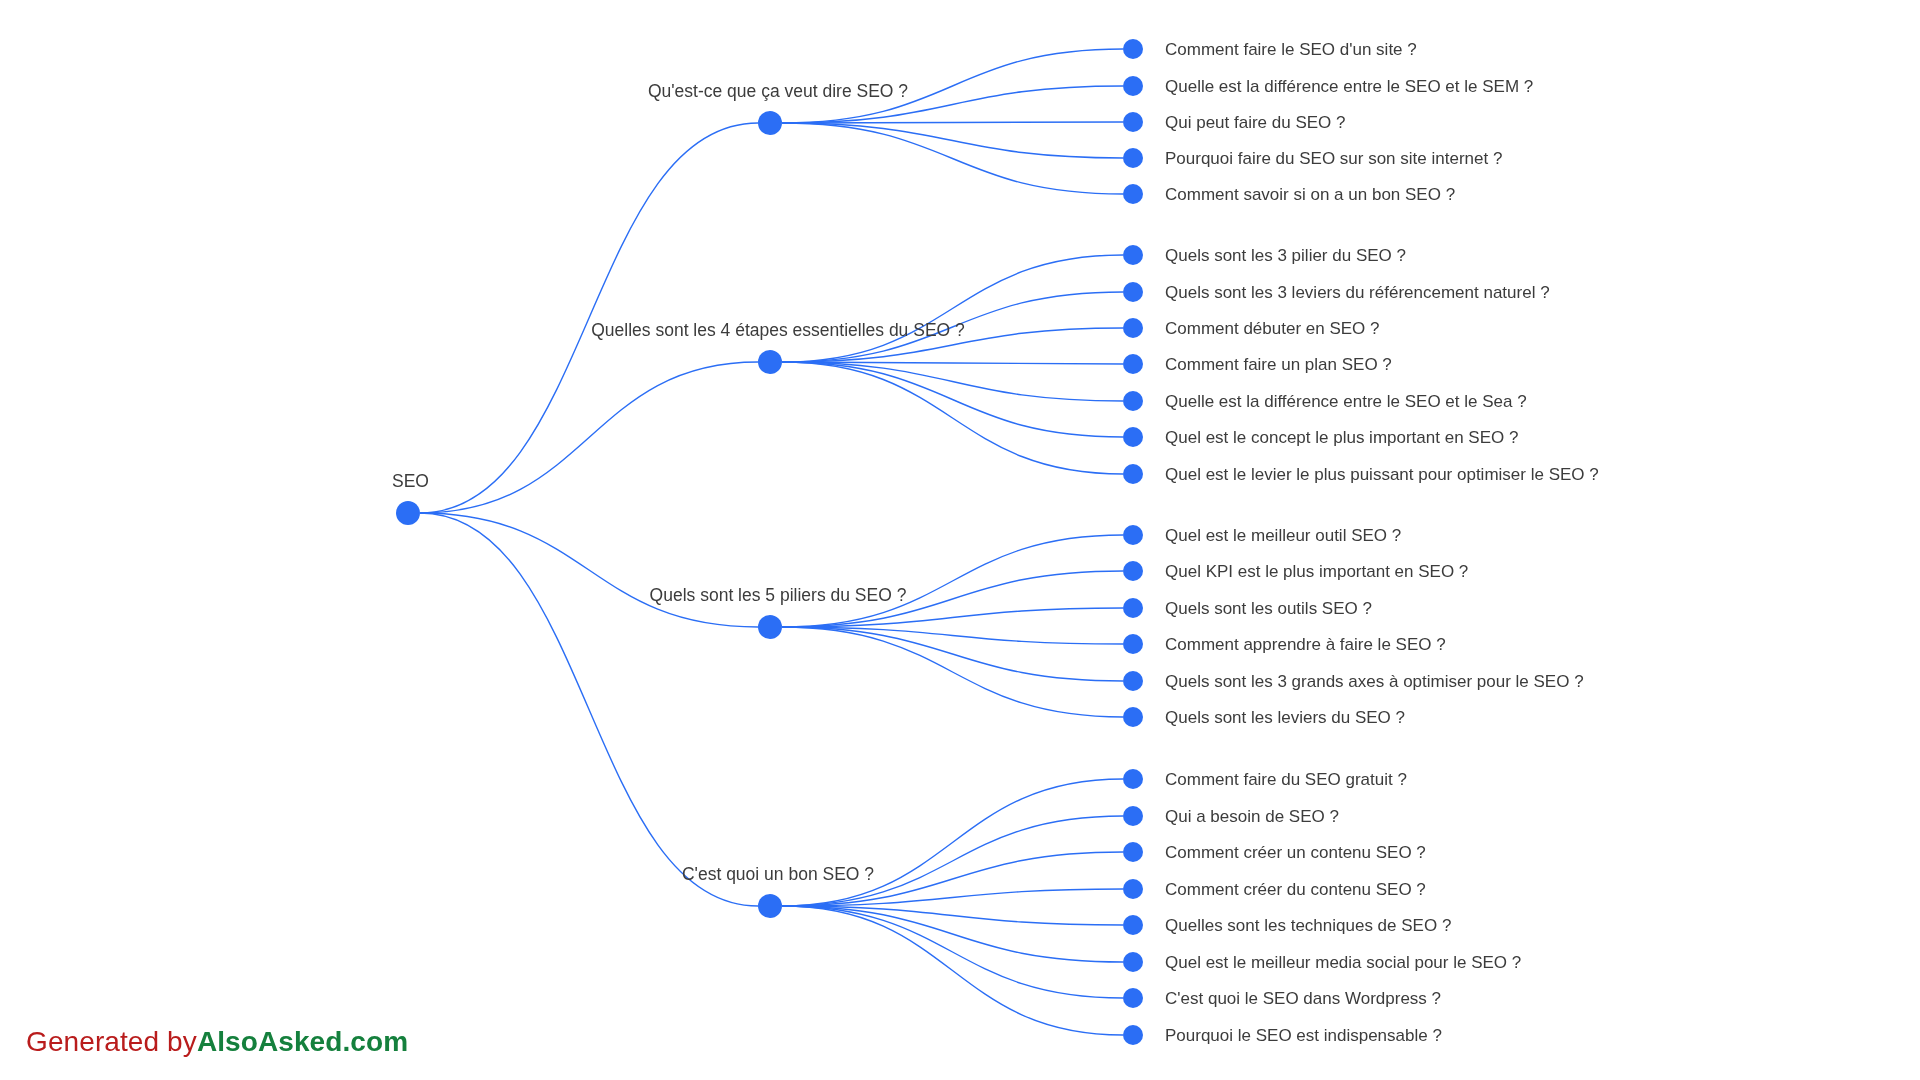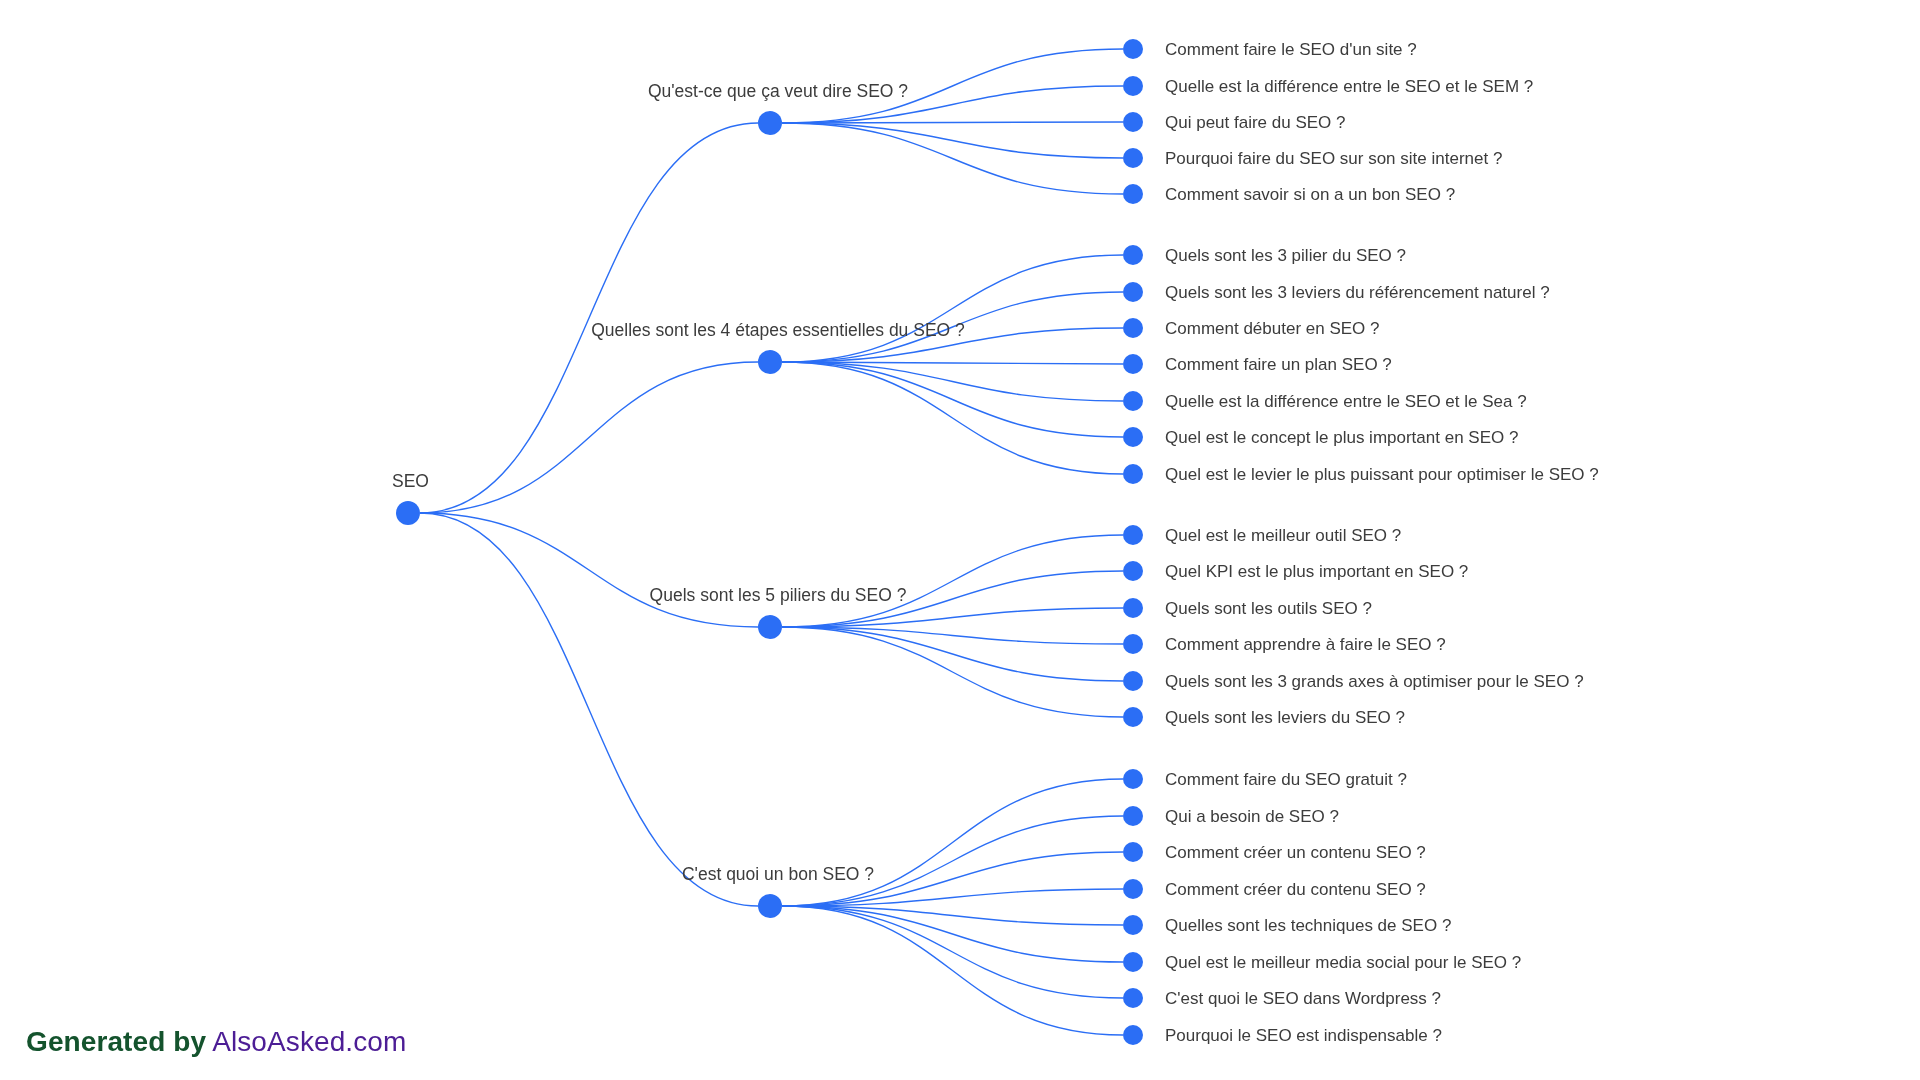--- a/index.html
+++ b/index.html
@@ -45,27 +45,27 @@
   }
   #footer {
     position: absolute;
     left: 26px;
     top: 1026px;
     font-size: 28px;
     letter-spacing: 0.1px;
     white-space: nowrap;
   }
   #footer .credit-prefix {
-    color: #14532d;
-    font-weight: 700;
+    color: #b91c1c;
+    font-weight: 400;
   }
   #footer .credit-brand {
-    color: #4c1d95;
-    font-weight: normal;
-    margin-left: 6px;
+    color: #15803d;
+    font-weight: bold;
+    margin-left: 0;
   }
 </style>
 </head>
 <body>
 
 <svg id="map-canvas" viewBox="0 0 1920 1080" xmlns="http://www.w3.org/2000/svg">
   <g id="edges-layer">
       <path d="M 420 513 C 589 513, 589 123, 758 123" class="edge"></path>
       <path d="M 782 123 C 952.5 123, 952.5 49, 1123 49" class="edge"></path>
       <path d="M 782 123 C 952.5 123, 952.5 86, 1123 86" class="edge"></path>

